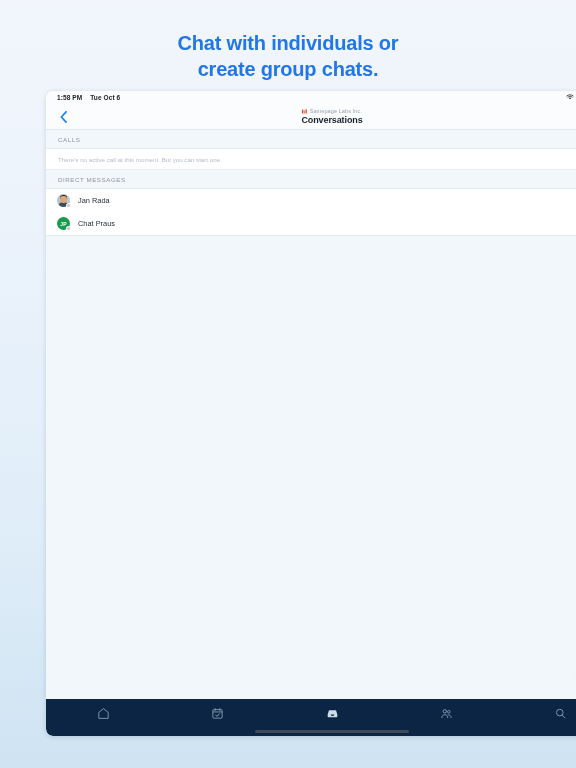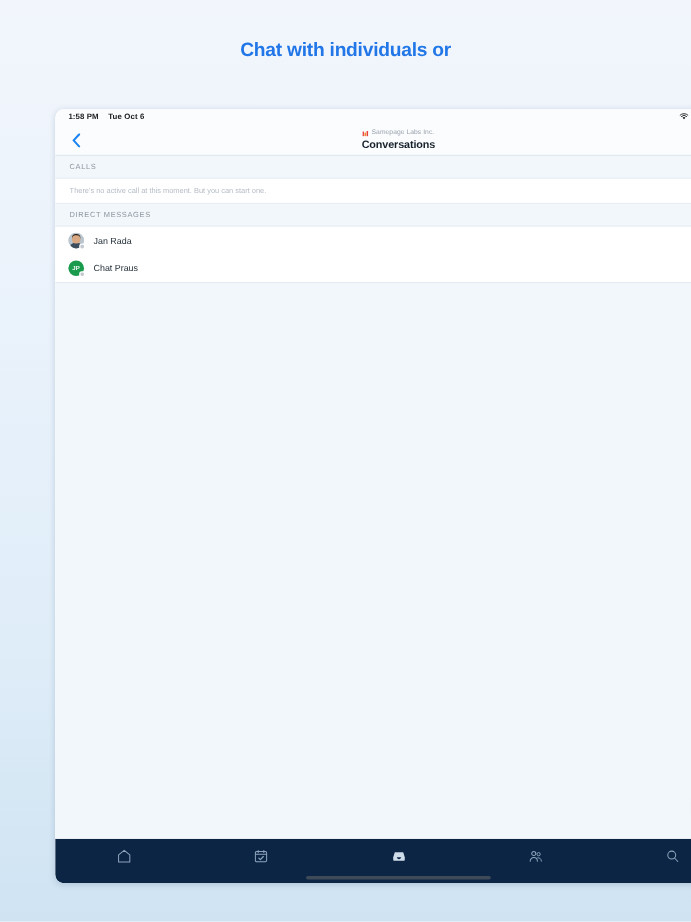--- a/index.html
+++ b/index.html
@@ -10,21 +10,21 @@
     font-family:"Liberation Sans", sans-serif;
     background:linear-gradient(180deg,#f2f6fc 0%, #eaf2fb 35%, #dfedf8 70%, #cfe3f2 100%);
     position:relative;
   }
 
   
   .promo {
     position:absolute; top:30px; left:0; width:576px;
     text-align:center;
     color:#2176e8;
-    font-size:16px;
+    font-size:20px;
     font-weight:bold;
     line-height:26px;
     letter-spacing:-0.2px;
   }
   .promo div { white-space:nowrap; }
 
   
   .device {
     position:absolute;
     left:46px; top:91px;
@@ -191,20 +191,21 @@
     cursor:pointer; height:100%;
   }
   .homebar-wrap { height:9px; display:flex; align-items:center; justify-content:center; }
   .homebar { width:154px; height:3.4px; border-radius:2px; background:#3e4a58; }
 </style>
 </head>
 <body>
 
 <div class="promo">
   <div>Chat with individuals or</div>
+  <div>create group chats.</div>
 </div>
 
 <div class="device">
 
   <div class="statusbar">
     <span class="sb-time">1:58 PM</span>
     <span class="sb-date">Tue Oct 6</span>
     <span class="sb-right">
       <span class="wifi-ic">
         <svg width="8" height="6" viewBox="0 0 16 12">

